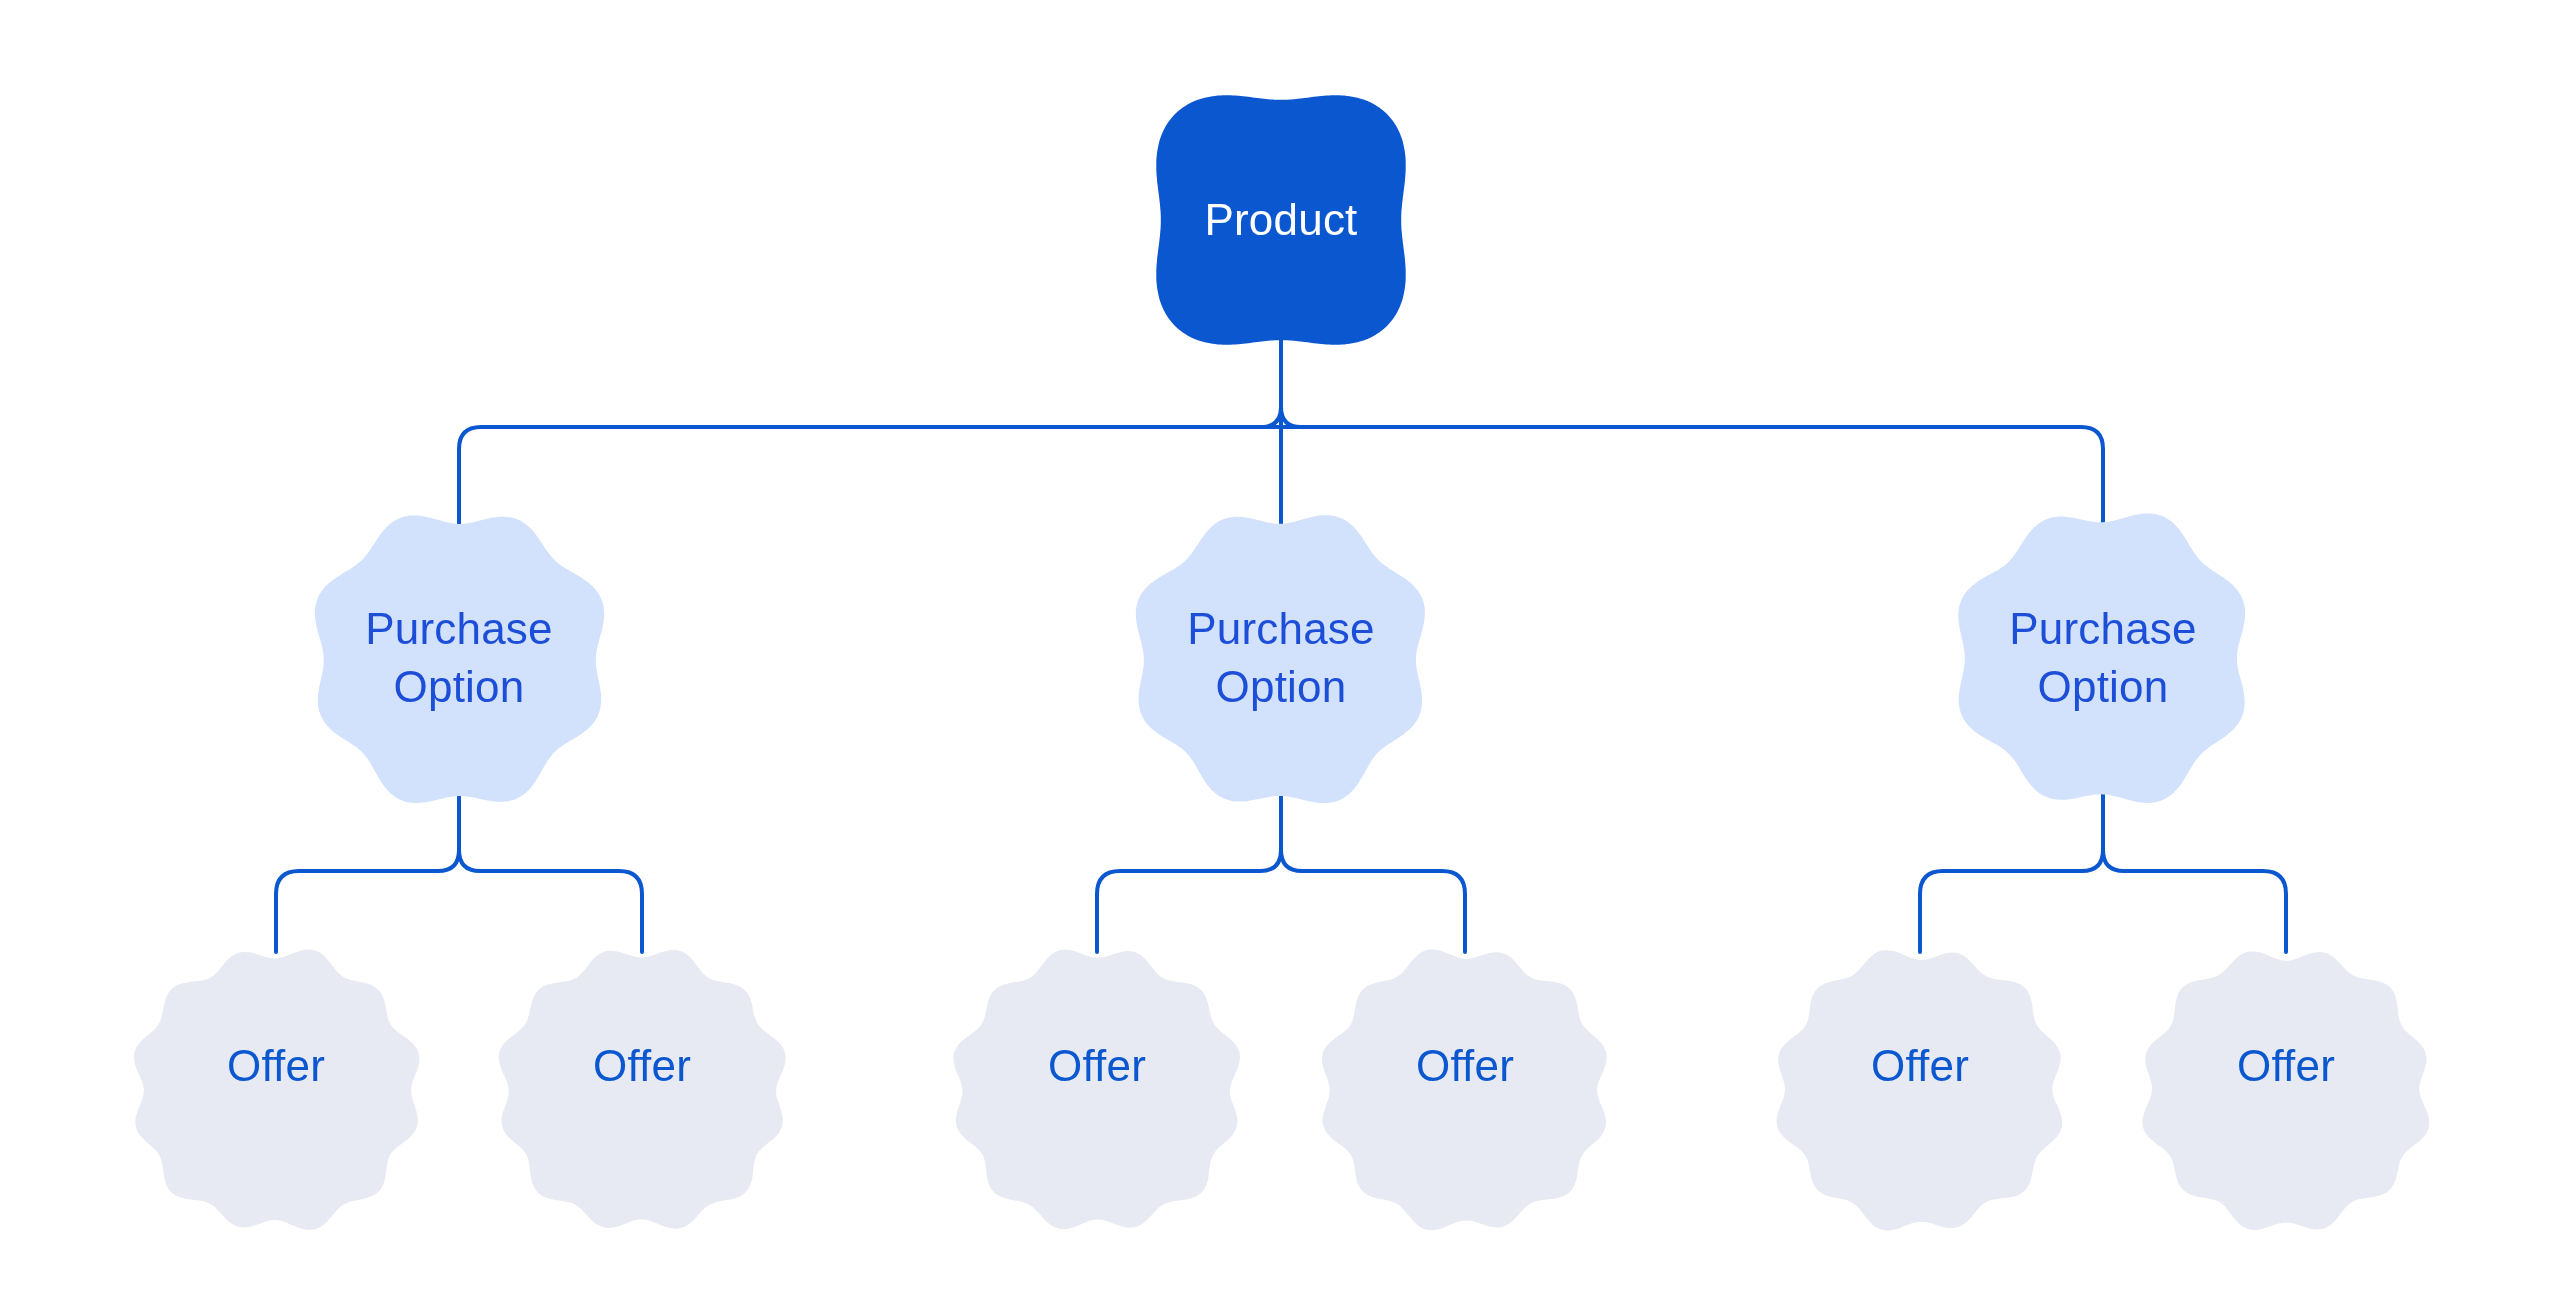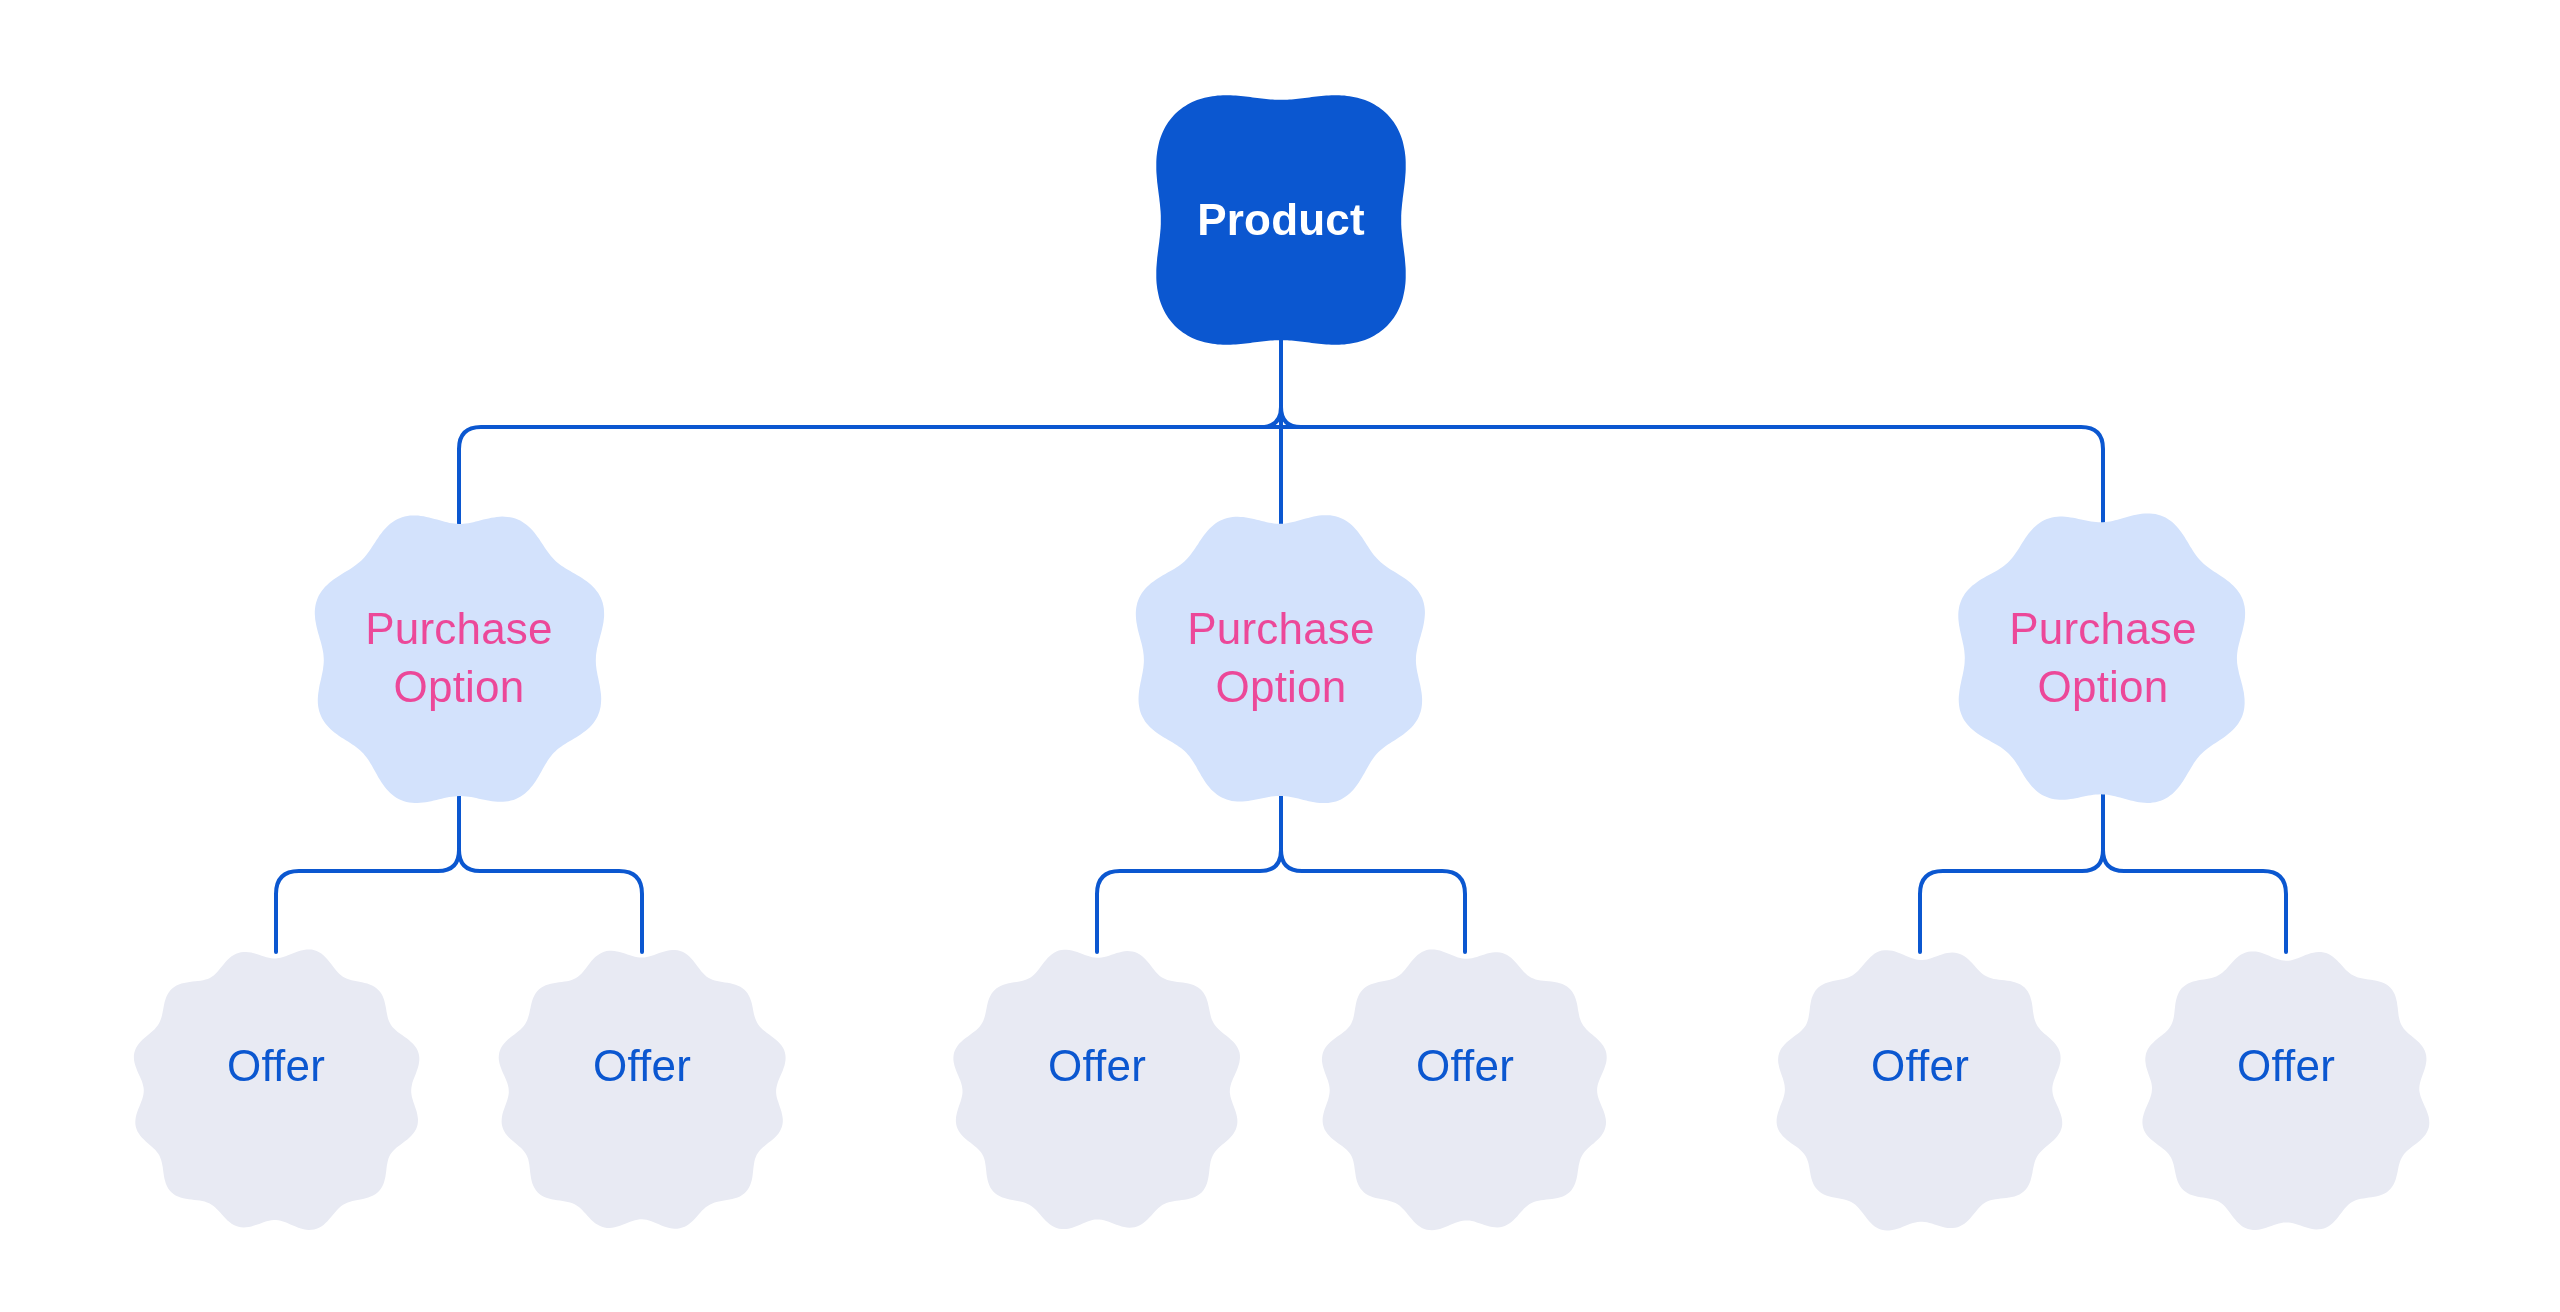--- a/index.html
+++ b/index.html
@@ -30,23 +30,22 @@
     font-size: 44px;
     line-height: 1.32;
     letter-spacing: 0.2px;
     white-space: normal;
     pointer-events: none;
   }
   .label-product {
     left: 1281px; top: 220px;
     width: 260px;
     color: #FFFFFF;
-    font-weight: bold;
   }
-  .label-po { color: #ec4899; width: 240px; top: 658px; }
+  .label-po { color: #1d4ed8; width: 240px; top: 658px; }
   .label-po-1 { left: 459px; }
   .label-po-2 { left: 1281px; }
   .label-po-3 { left: 2103px; }
   .label-offer { color: #0B57D0; width: 220px; top: 1066px; }
   .label-offer-1 { left: 276px; }
   .label-offer-2 { left: 642px; }
   .label-offer-3 { left: 1097px; }
   .label-offer-4 { left: 1465px; }
   .label-offer-5 { left: 1920px; }
   .label-offer-6 { left: 2286px; }

